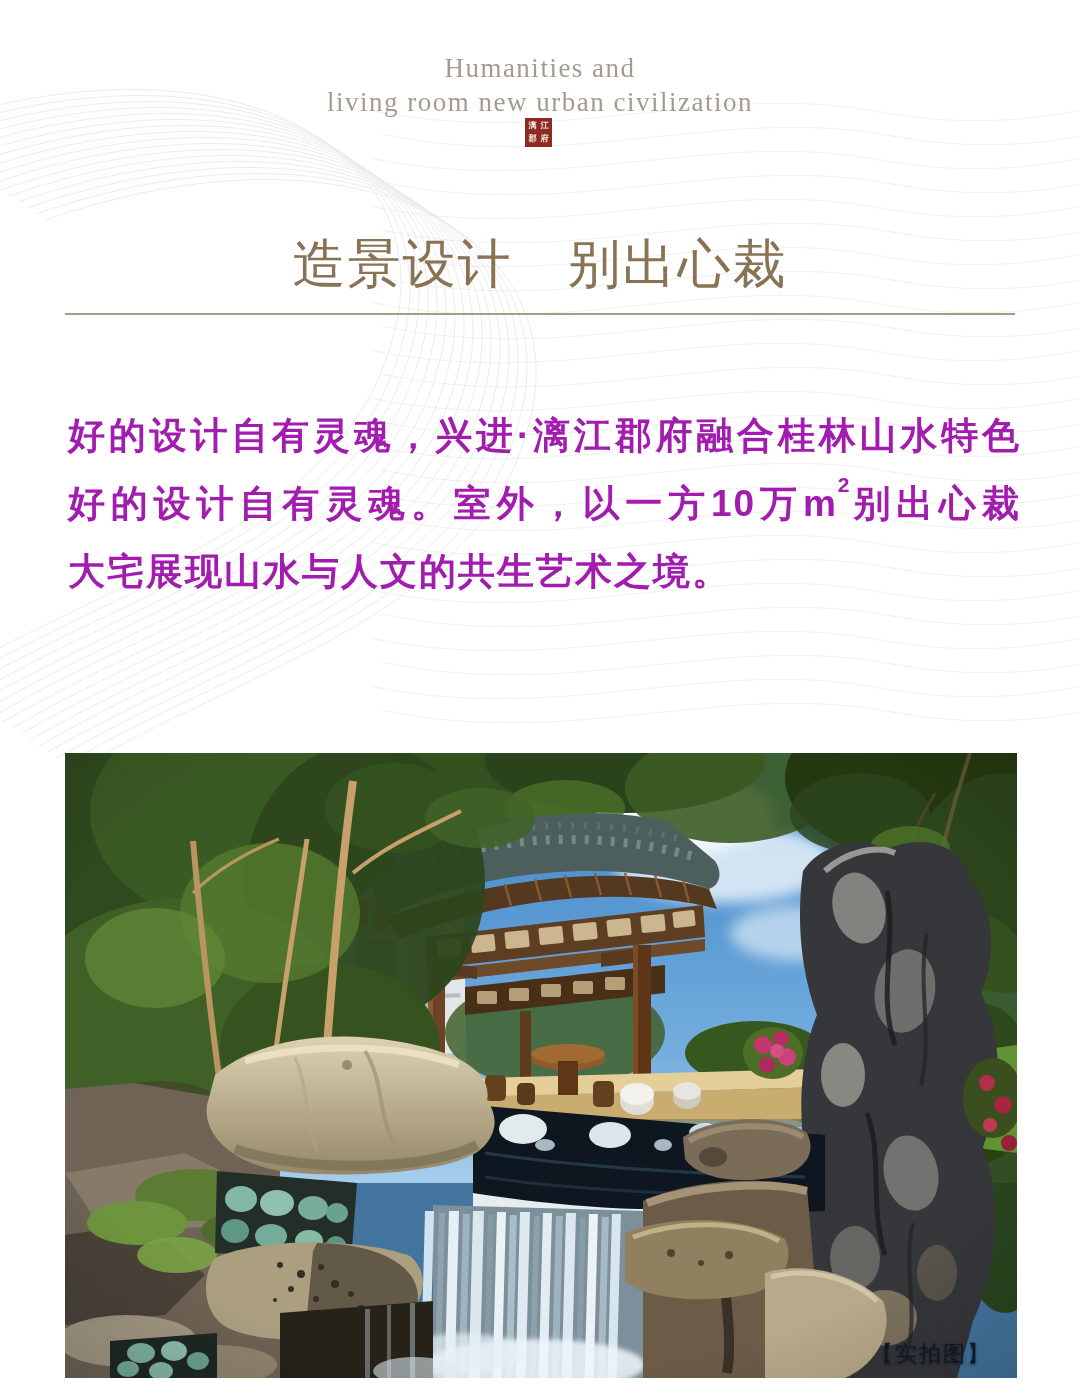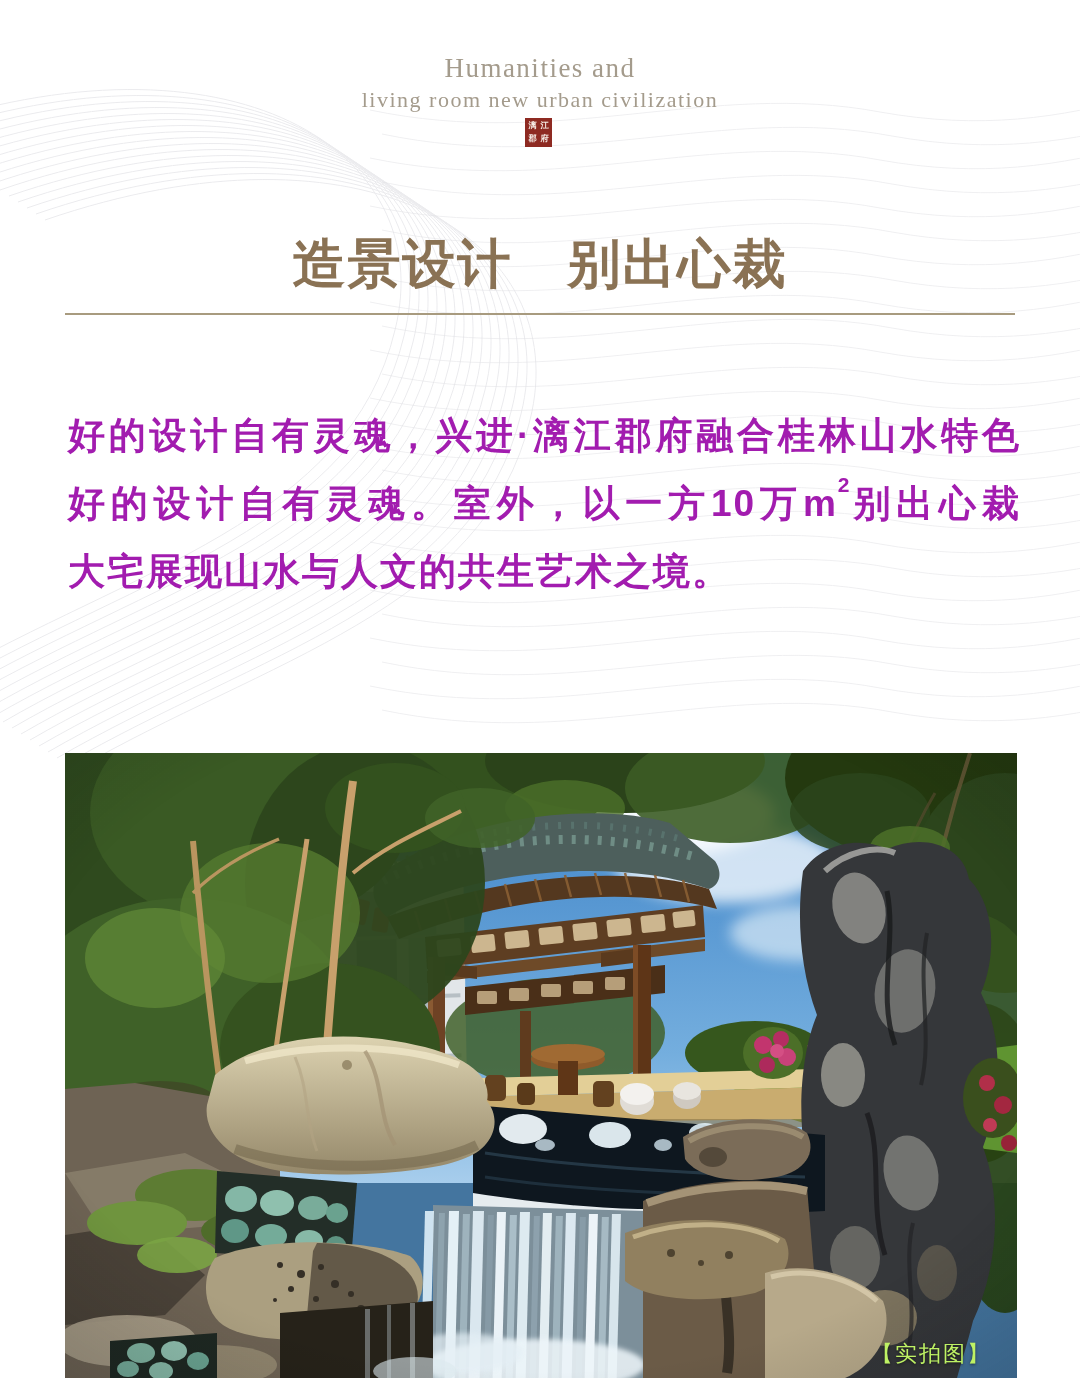--- a/index.html
+++ b/index.html
@@ -7,36 +7,36 @@
     width:1080px;height:1399px;
     background:#ffffff;
     font-family:"Liberation Sans", sans-serif;
     position:relative;overflow:hidden;
   }
   .waves{position:absolute;left:0;top:0;width:1080px;height:1399px;z-index:0;pointer-events:none;}
   .content{position:absolute;left:0;top:0;width:1080px;height:1228px;z-index:1;}
   .header-en{position:absolute;left:0;width:1080px;text-align:center;
     font-family:"Liberation Serif", serif;color:#a49b8c;letter-spacing:1.5px;}
   .header-l1{top:53px;font-size:27px;}
-  .header-l2{top:87px;font-size:22px;}
+  .header-l2{top:87px;font-size:27px;}
   .seal{position:absolute;left:525px;top:118px;width:27px;height:29px;background:#8e2a22;
     display:grid;grid-template-columns:1fr 1fr;grid-template-rows:1fr 1fr;padding:2px;box-sizing:border-box;}
   .seal span{color:#f6ece6;font-size:9px;line-height:11px;text-align:center;font-weight:bold;
     transform:scale(.92);overflow:hidden;}
   .page-title{position:absolute;left:0;top:229px;width:1080px;text-align:center;
-    font-family:"Liberation Serif", serif;font-weight:bold;font-size:53px;color:#8a7254;letter-spacing:2px;}
+    font-family:"Liberation Serif", serif;font-weight:normal;font-size:53px;color:#8a7254;letter-spacing:2px;}
   .divider{position:absolute;left:65px;top:313px;width:950px;height:2px;background:#a89b7f;}
   .paragraph{position:absolute;left:68px;top:402px;width:953px;color:#a21caf;
     font-size:37px;font-weight:bold;line-height:68px;letter-spacing:2px;}
   .p-line{text-align:justify;text-align-last:justify;white-space:nowrap;}
   .p-line.last{text-align-last:left;}
   .p-line sup{font-size:21px;vertical-align:top;line-height:1.4;letter-spacing:0;}
   .photo{position:absolute;left:65px;top:753px;width:952px;height:625px;overflow:hidden;background:#44759f;}
   .photo svg{display:block;width:952px;height:625px;}
-  .photo-caption{position:absolute;right:26px;bottom:9px;color:#bef264;font-size:22px;
+  .photo-caption{position:absolute;right:26px;bottom:9px;color:#0f172a;font-size:22px;
     letter-spacing:2px;text-shadow:0 1px 3px rgba(0,0,0,.55);}
 </style>
 </head>
 <body>
 
 <svg class="waves" xmlns="http://www.w3.org/2000/svg" viewBox="0 0 1080 1399" aria-hidden="true">
   <defs>
     <path id="wA" d="M-90,130 C230,20 440,150 395,330 C350,520 130,570 -60,680" fill="none"></path>
     <path id="wB" d="M370,110 C560,150 710,80 880,112 C980,130 1060,118 1140,96" fill="none"></path>
   </defs>

